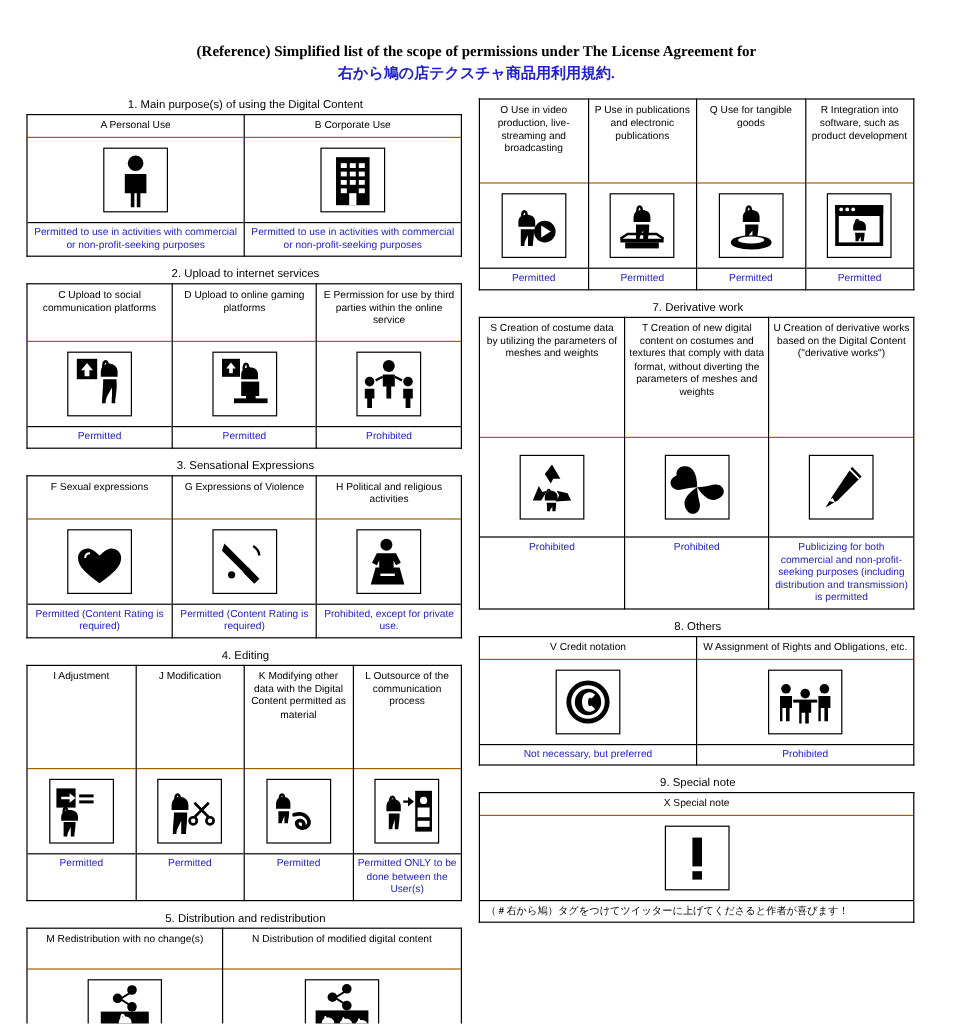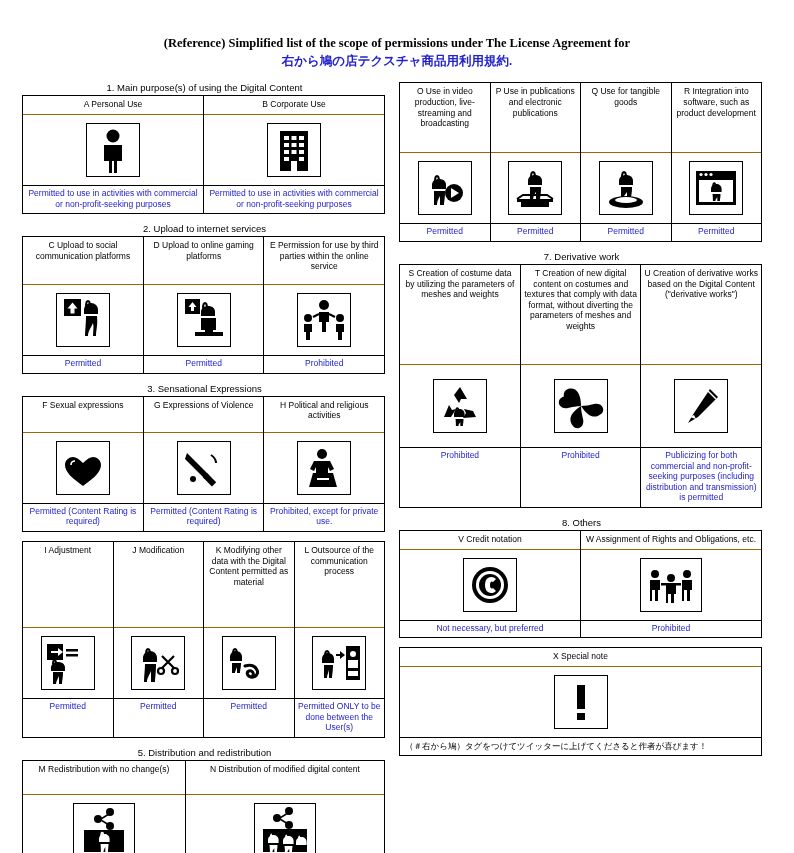--- a/index.html
+++ b/index.html
@@ -287,20 +287,21 @@
                 </div>
               </div>
               <div class="cell-status">Prohibited, except for private use.</div>
             </td>
           </tr>
         </tbody>
           </table>
       </div>
 
       <div class="section">
+        <div class="section-title">4. Editing</div>
         <table class="grid">
           <tbody>
               <tr>
             <td style="width:25%">
               <div class="cell-head" style="min-height:78px">I Adjustment</div>
               <div class="cell-art">
                 <div class="iconbox">
                   <svg width="48" height="46" viewBox="0 0 48 46">
                     <rect x="3" y="4" width="16" height="16" fill="#000"></rect>
                     <path d="M7 11h7V8l5 4-5 4v-3H7z" fill="#fff"></path>
@@ -608,20 +609,21 @@
                 </div>
               </div>
               <div class="cell-status">Prohibited</div>
             </td>
           </tr>
         </tbody>
           </table>
       </div>
 
       <div class="section">
+        <div class="section-title">9. Special note</div>
         <table class="grid">
           <tbody>
               <tr>
             <td>
               <div class="cell-head">X Special note</div>
               <div class="cell-art">
                 <div class="iconbox">
                   <svg width="44" height="46" viewBox="0 0 44 46">
                     <rect x="18" y="6" width="8" height="24" fill="#000"></rect>
                     <rect x="18" y="34" width="8" height="7" fill="#000"></rect>

